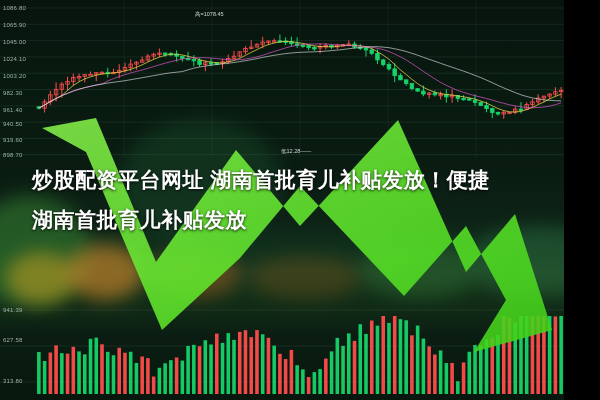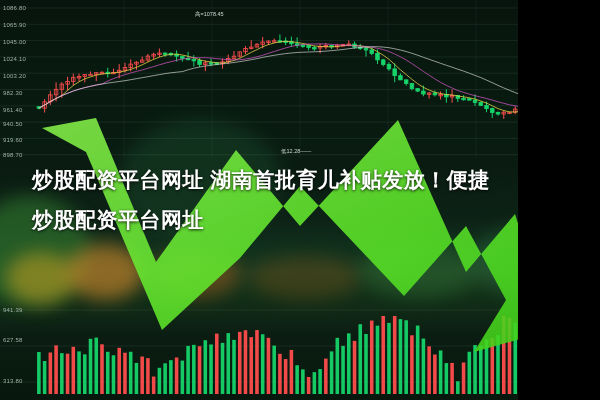--- a/index.html
+++ b/index.html
@@ -2,21 +2,21 @@
 <html><head>
 <meta charset="utf-8">
 <style>
   html, body {
     margin: 0;
     padding: 0;
     background: #000;
   }
   #stage {
     position: relative;
-    width: 518px;
+    width: 564px;
     height: 400px;
     overflow: hidden;
     background: #05110a;
     font-family: "Liberation Sans", sans-serif;
   }
 
   
   .chart-bg {
     position: absolute;
     left: 0; top: 0;
@@ -478,16 +478,16 @@
                  L 240,258
                  L 162,330
                  L 86,152
                  Z" fill="url(#agrad)"></path>
       </g>
     </svg>
   </div>
 
   <div class="headline">
     <span class="l1">炒股配资平台网址 湖南首批育儿补贴发放！便捷</span>
-    <span class="l2">炒股配资平台网址</span>
+    <span class="l2">湖南首批育儿补贴发放</span>
   </div>
 
 </div>
 
 </body></html>

